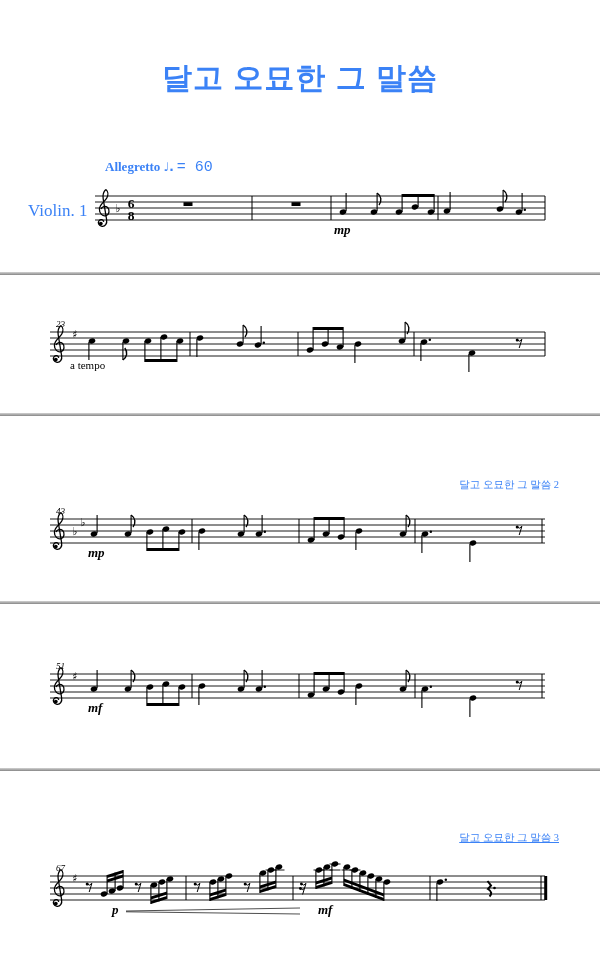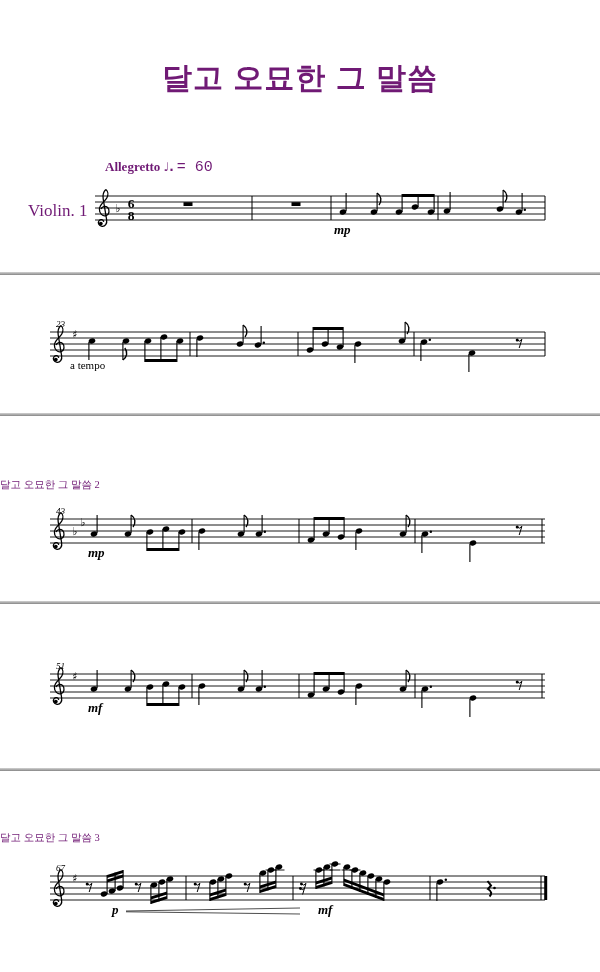--- a/index.html
+++ b/index.html
@@ -1,31 +1,31 @@
 <!DOCTYPE html>
 <html><head>
 <meta charset="utf-8">
 <style>
   html,body{margin:0;padding:0;background:#fff;}
   .page{position:relative;width:600px;height:972px;background:#ffffff;overflow:hidden;
-        font-family:"Liberation Serif",serif;color:#701a75;border-radius:28px;}
+        font-family:"Liberation Serif",serif;color:#3b82f6;border-radius:28px;}
   .title{position:absolute;top:58px;left:0;width:600px;text-align:center;
          font-family:"Liberation Sans",sans-serif;font-weight:bold;font-size:30px;
          letter-spacing:1px;}
   .credits{position:absolute;top:132px;right:57px;text-align:right;
            font-family:"Liberation Sans",sans-serif;font-size:12px;line-height:14.5px;}
   .credits .arr{font-style:italic;}
   .tempo{position:absolute;top:159px;left:105px;font-size:12.5px;white-space:nowrap;}
   .tempo .word{font-weight:bold;font-size:13px;}
   .tempo .glyph{font-family:"DejaVu Sans",sans-serif;font-size:12px;font-weight:bold;}
   .tempo .rate{font-size:15px;font-family:Liberation Mono, monospace;}
   .instrument{position:absolute;top:201px;left:28px;font-size:17px;}
-  .footer{position:absolute;left:0;width:559px;text-align:left;font-size:10.5px;}
+  .footer{position:absolute;left:0;width:559px;text-align:right;font-size:10.5px;}
   .footer-2{top:478px;}
-  .footer-3{top:831px;}
+  .footer-3{top:831px;text-decoration:underline;}
   .divider{position:absolute;left:0;width:600px;height:3px;}
   svg text{user-select:none;}
 </style>
 </head>
 <body>
 
 <div class="page">
   <div class="title">달고 오묘한 그 말씀</div>
 
 

